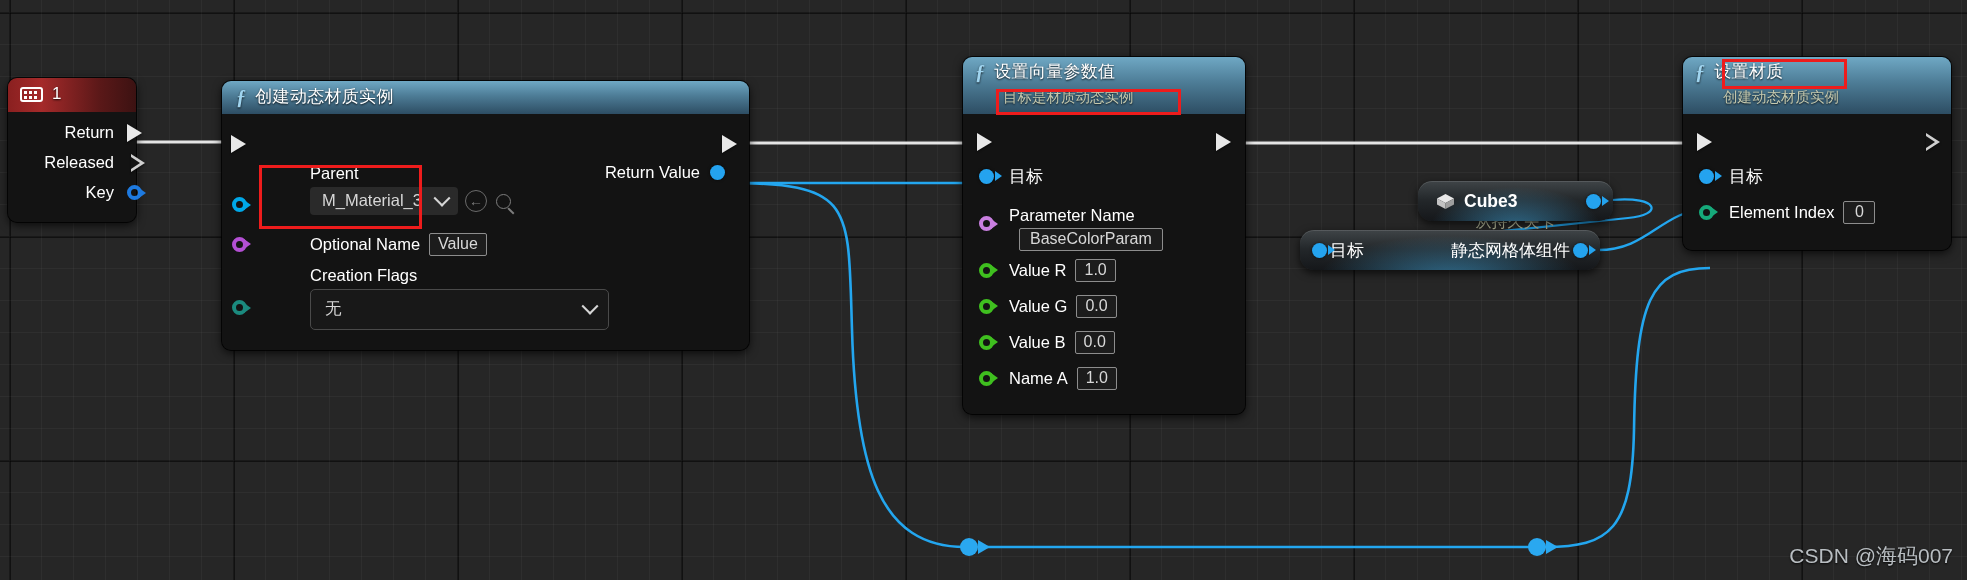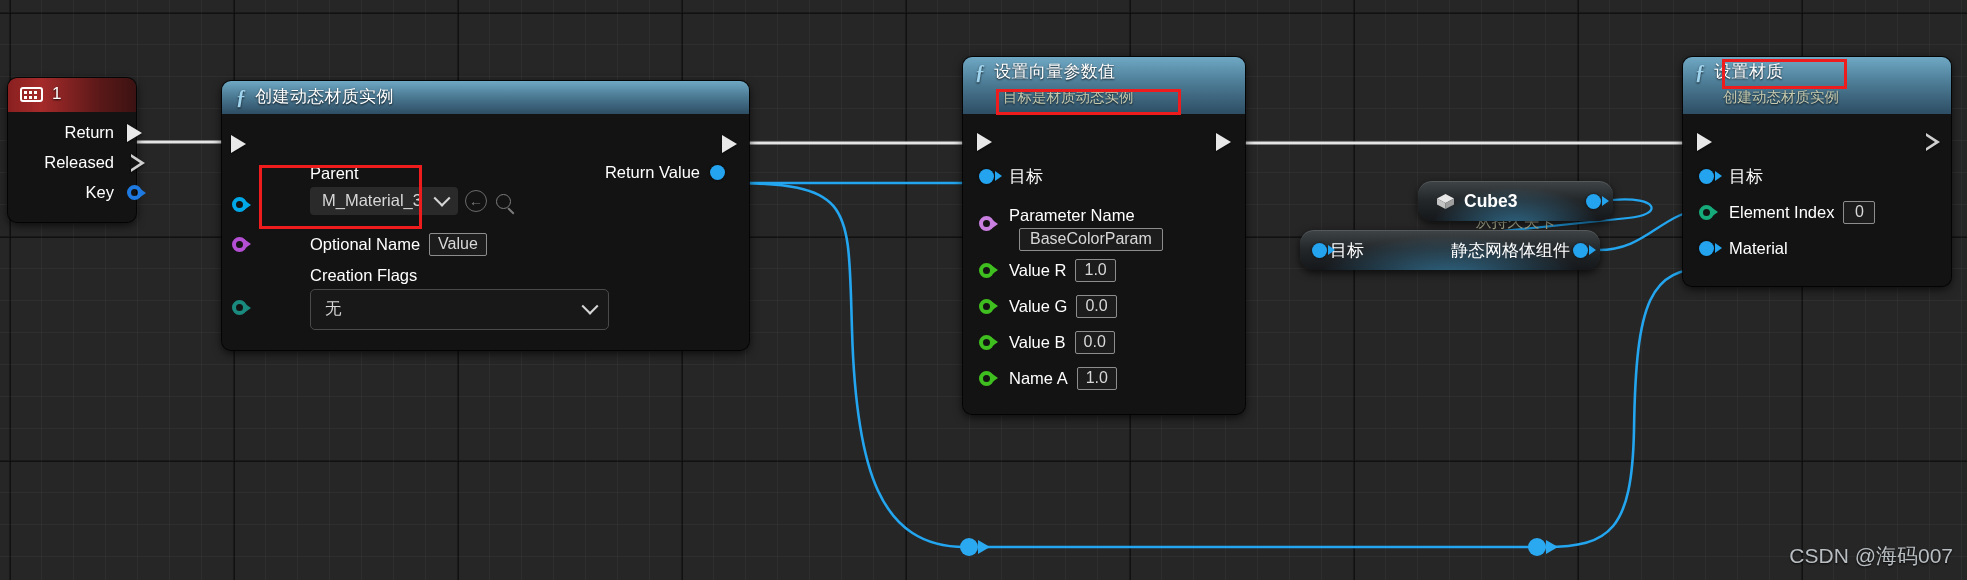--- a/index.html
+++ b/index.html
@@ -527,28 +527,20 @@
       <div class="row" style="padding-left:46px; height:36px;">
         <span class="pin" style="left:16px;">
           <span class="dot ring" style="--c:#16a97a;">
             <span class="arrow"></span>
           </span>
         </span>
         <span class="lbl">Element Index</span>
         <span class="vbox">0</span>
       </div>
 
-      <div class="row" style="padding-left:46px; height:36px;">
-        <span class="pin" style="left:16px;">
-          <span class="dot filled" style="--c:#24a3ef;">
-            <span class="arrow"></span>
-          </span>
-        </span>
-        <span class="lbl">Material</span>
-      </div>
     </div>
   </div>
 
   <div class="redbox" style="left:1722px; top:59px; width:125px; height:30px;"></div>
 
   <div class="watermark">CSDN @海码007</div>
 </div>
 
 <style>
   .pill-sub-static { font-size: 16px; color: #b9bd9e; }

